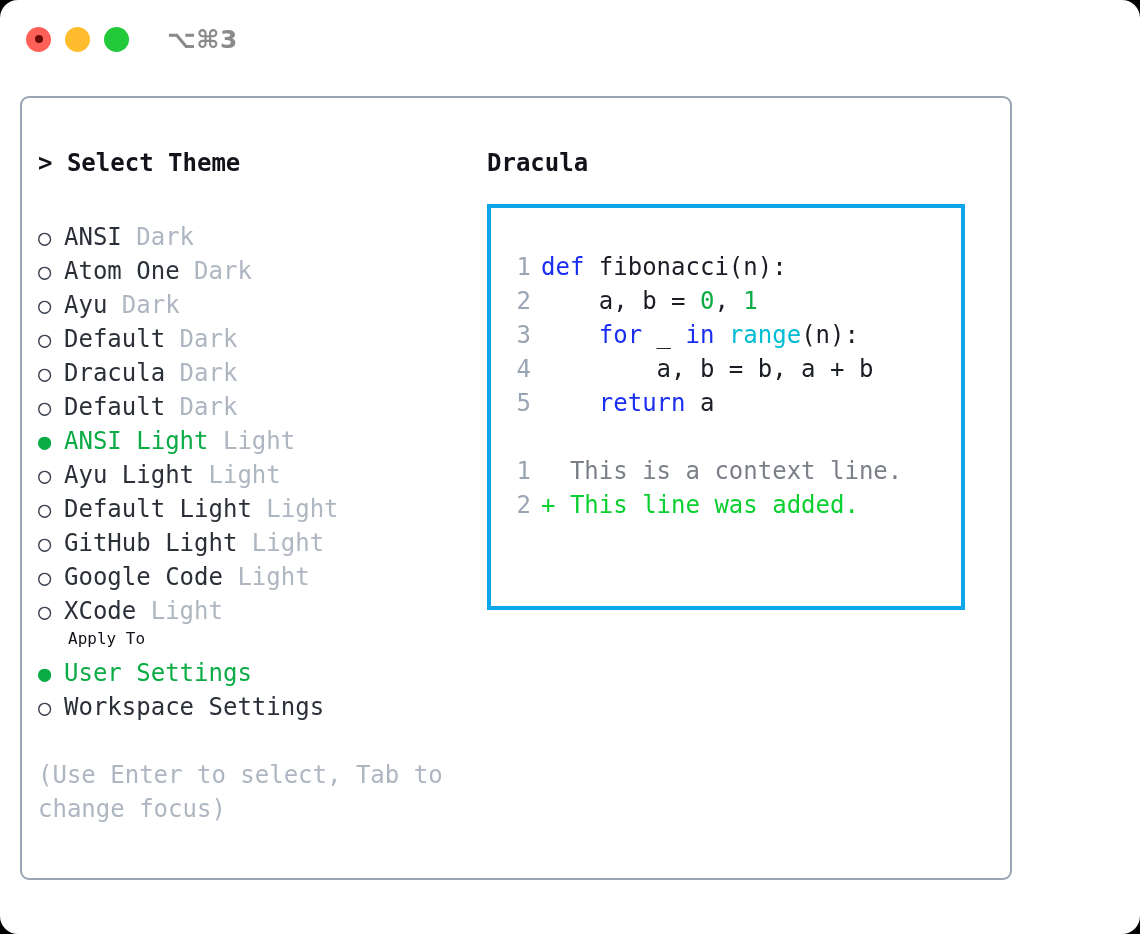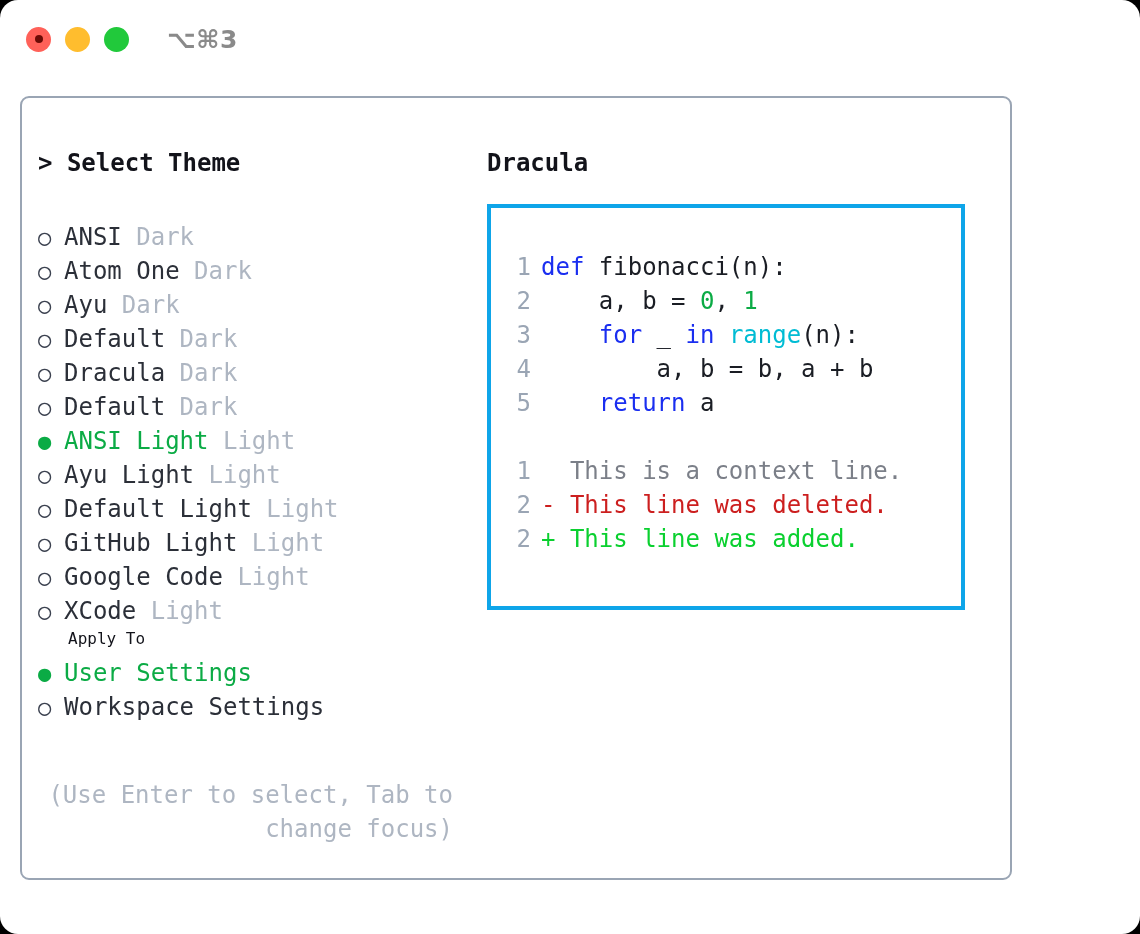--- a/index.html
+++ b/index.html
@@ -135,28 +135,27 @@
     font-size: 16px;
     line-height: 34px;
     height: 34px;
     color: #12131a;
     padding-left: 30px;
     white-space: pre;
   }
   .spacer-row { height: 34px; }
 
   .hint {
-    margin-top: 54px;
+    margin-top: 34px;
     font-size: 24px;
     line-height: 34px;
     color: #aeb6c2;
     width: 415px;
     white-space: pre-wrap;
     word-break: break-word;
-    text-align: right;
   }
 
   
   .right-col {
     flex: 1;
     padding: 48px 0 0 0;
     box-sizing: border-box;
   }
   .preview-title {
     font-size: 24px;
@@ -250,21 +249,20 @@
           <div id="code-block">
               <div class="code-line"><span class="ln">1</span><span class="tok-kw">def</span><span class="tok-txt"> fibonacci(n):</span></div>
               <div class="code-line"><span class="ln">2</span><span class="tok-txt">    a, b = </span><span class="tok-num">0</span><span class="tok-txt">, </span><span class="tok-num">1</span></div>
               <div class="code-line"><span class="ln">3</span><span class="tok-txt">    </span><span class="tok-kw">for</span><span class="tok-txt"> _ </span><span class="tok-kw">in</span><span class="tok-txt"> </span><span class="tok-fn">range</span><span class="tok-txt">(n):</span></div>
               <div class="code-line"><span class="ln">4</span><span class="tok-txt">        a, b = b, a + b</span></div>
               <div class="code-line"><span class="ln">5</span><span class="tok-txt">    </span><span class="tok-kw">return</span><span class="tok-txt"> a</span></div>
             </div>
           <div class="blank-line"></div>
           <div id="diff-block">
               <div class="code-line"><span class="ln">1</span><span class="tok-ctx">  </span><span class="tok-ctx">This is a context line.</span></div>
-              <div class="code-line"><span class="ln">2</span><span class="tok-del">- </span><span class="tok-del">This line was deleted.</span></div>
               <div class="code-line"><span class="ln">2</span><span class="tok-add">+ </span><span class="tok-add">This line was added.</span></div>
             </div>
         </div>
       </div>
 
     </div>
   </div>
 </div>
 
 </body></html>

